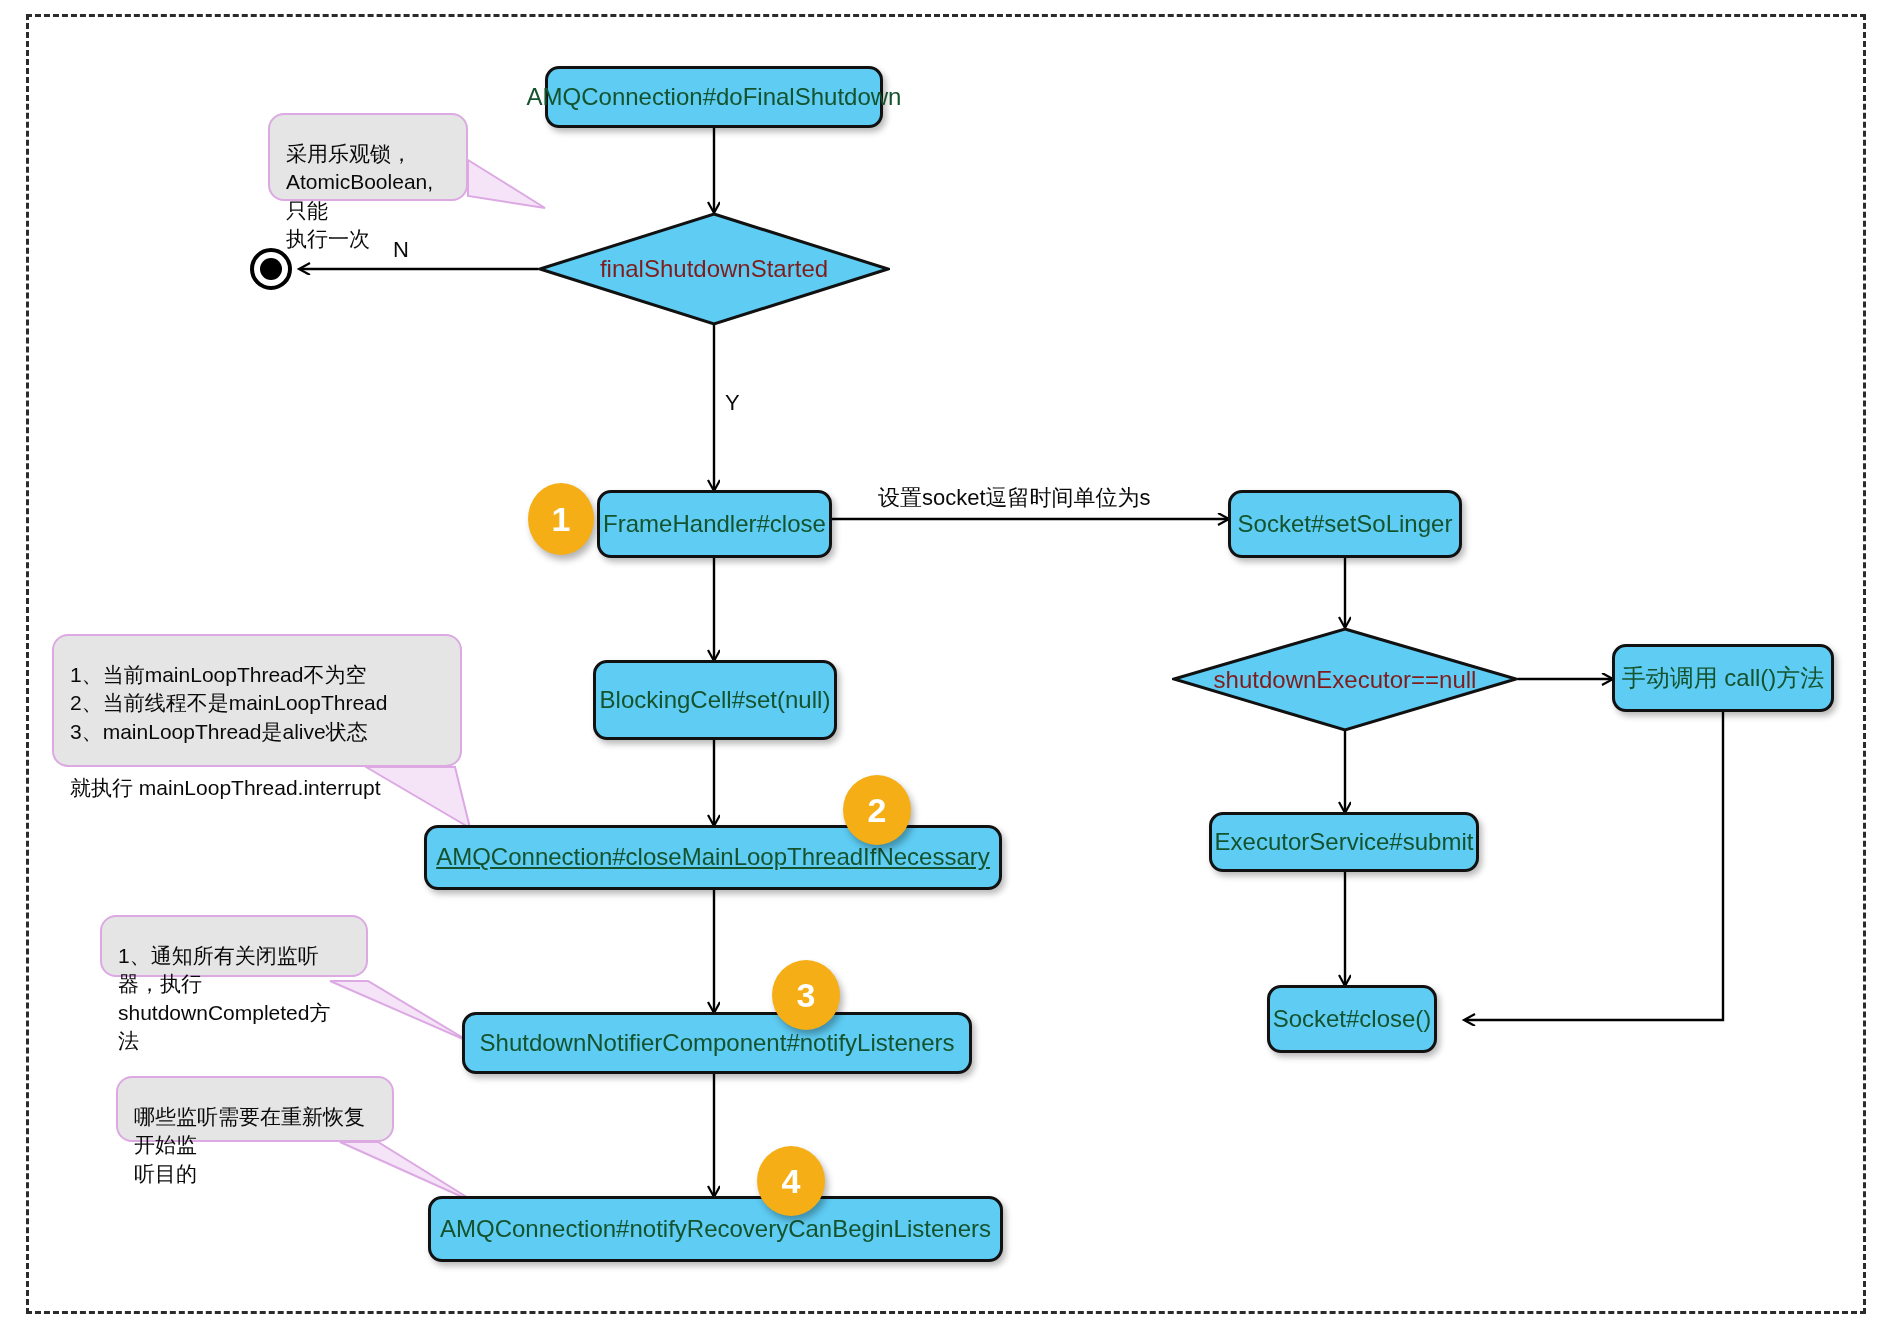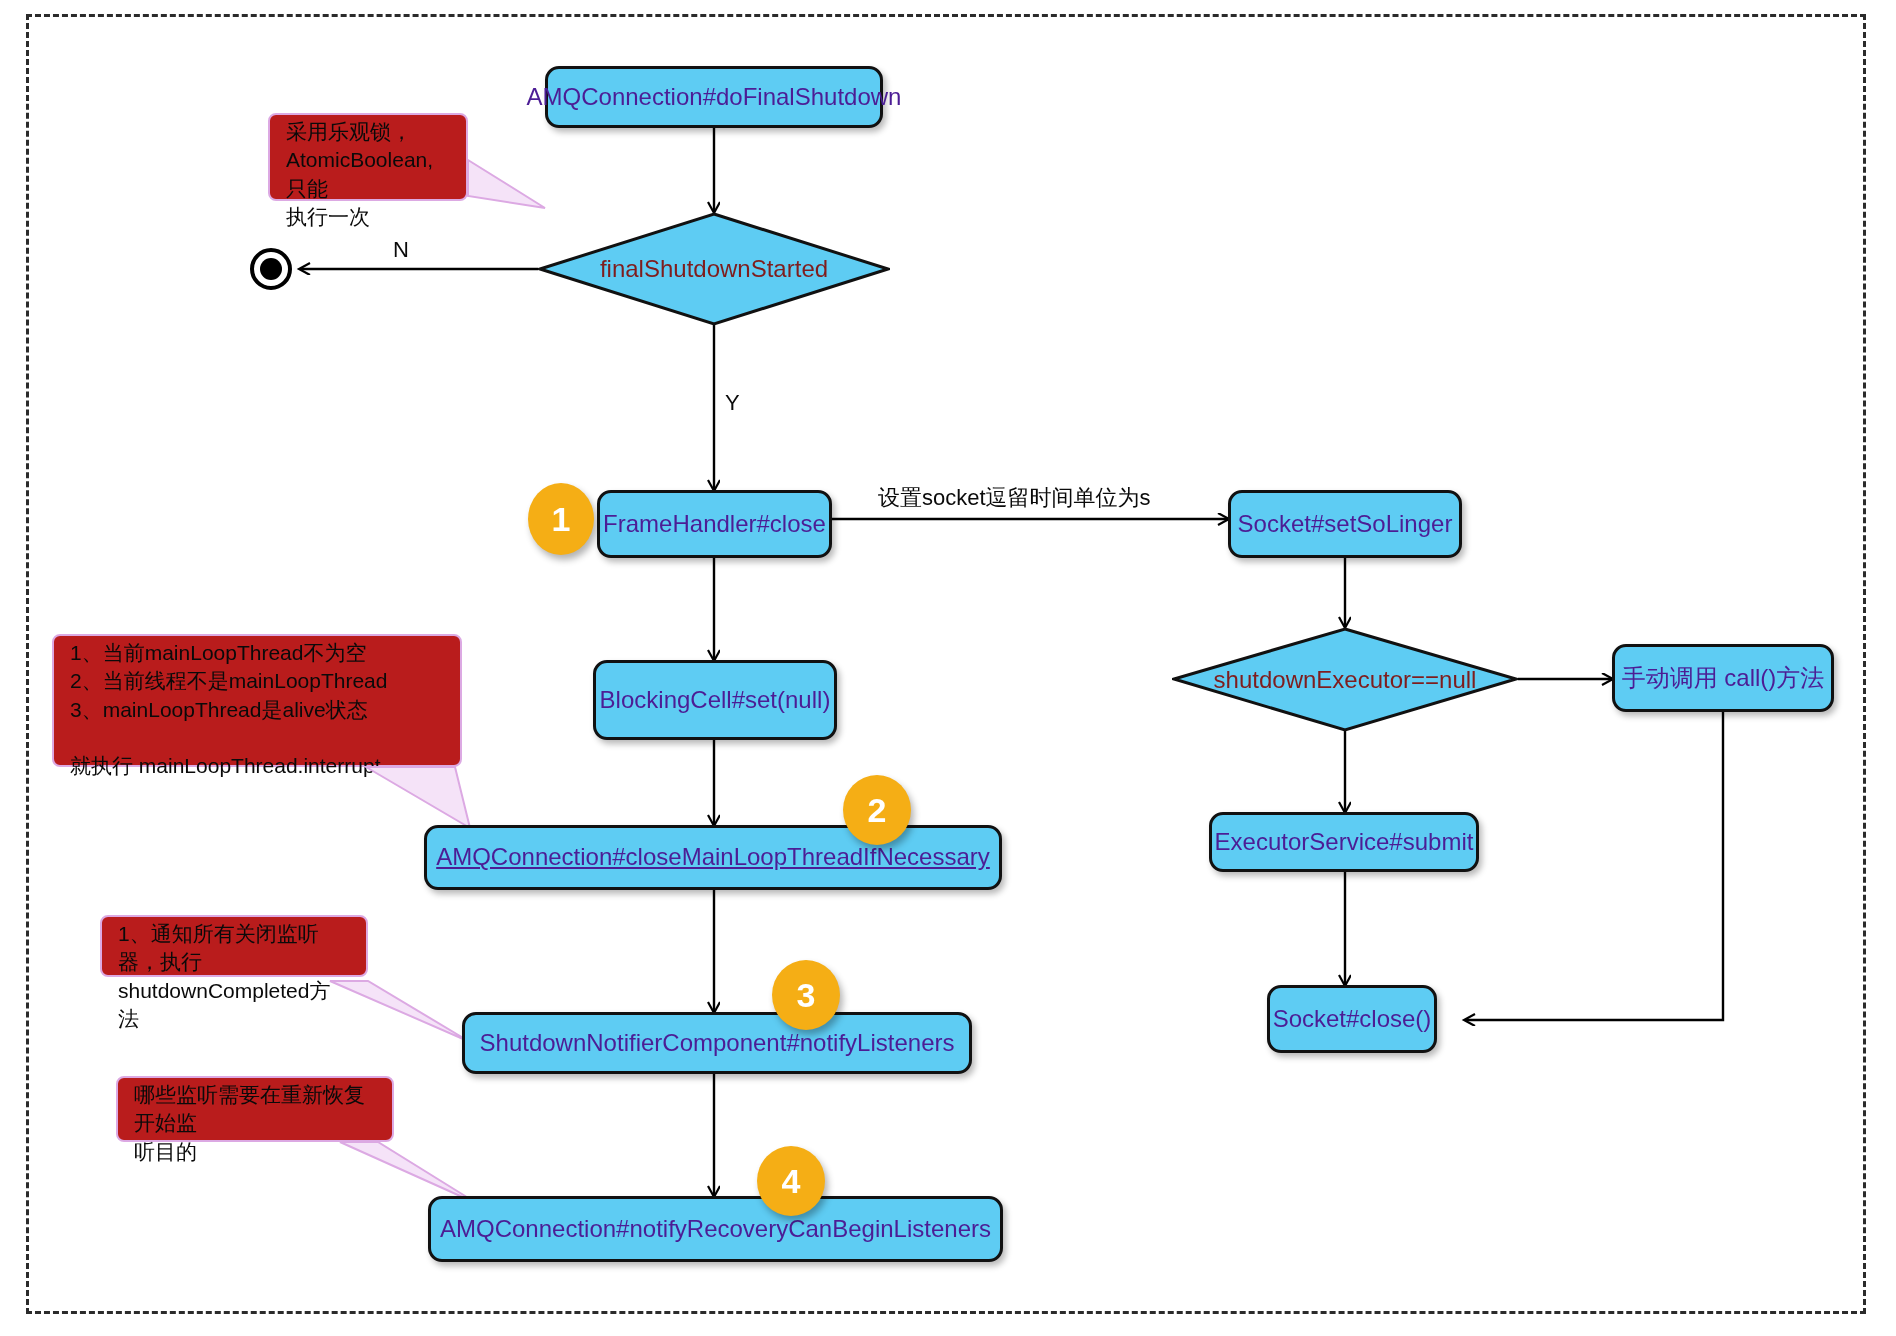--- a/index.html
+++ b/index.html
@@ -36,21 +36,21 @@
   }
   .node {
     position: absolute;
     background: #5ECCF3;
     border: 3px solid #111111;
     border-radius: 14px;
     box-sizing: border-box;
     display: flex;
     align-items: center;
     justify-content: center;
-    color: #4c1d95;
+    color: #14532d;
     font-size: 24px;
     line-height: 1.1;
     text-align: center;
     white-space: nowrap;
     box-shadow: 3px 4px 6px rgba(0,0,0,0.28);
   }
   .diamond-wrap {
     position: absolute;
   }
   .diamond-wrap svg { display: block; }
@@ -61,25 +61,25 @@
     height: 100%;
     display: flex;
     align-items: center;
     justify-content: center;
     font-size: 24px;
     color: #7f1d1d;
     white-space: nowrap;
   }
   .note {
     position: absolute;
-    background: #b91c1c;
+    background: #e5e5e5;
     border: 2px solid #DCA9E3;
-    border-radius: 8px;
-    box-sizing: border-box;
-    padding: 3px 16px;
+    border-radius: 16px;
+    box-sizing: border-box;
+    padding: 25px 16px;
     font-size: 21px;
     line-height: 1.35;
     color: #0a0a0a;
     white-space: pre-line;
   }
   .badge {
     position: absolute;
     background: #F5AE15;
     border-radius: 50%;
     display: flex;

